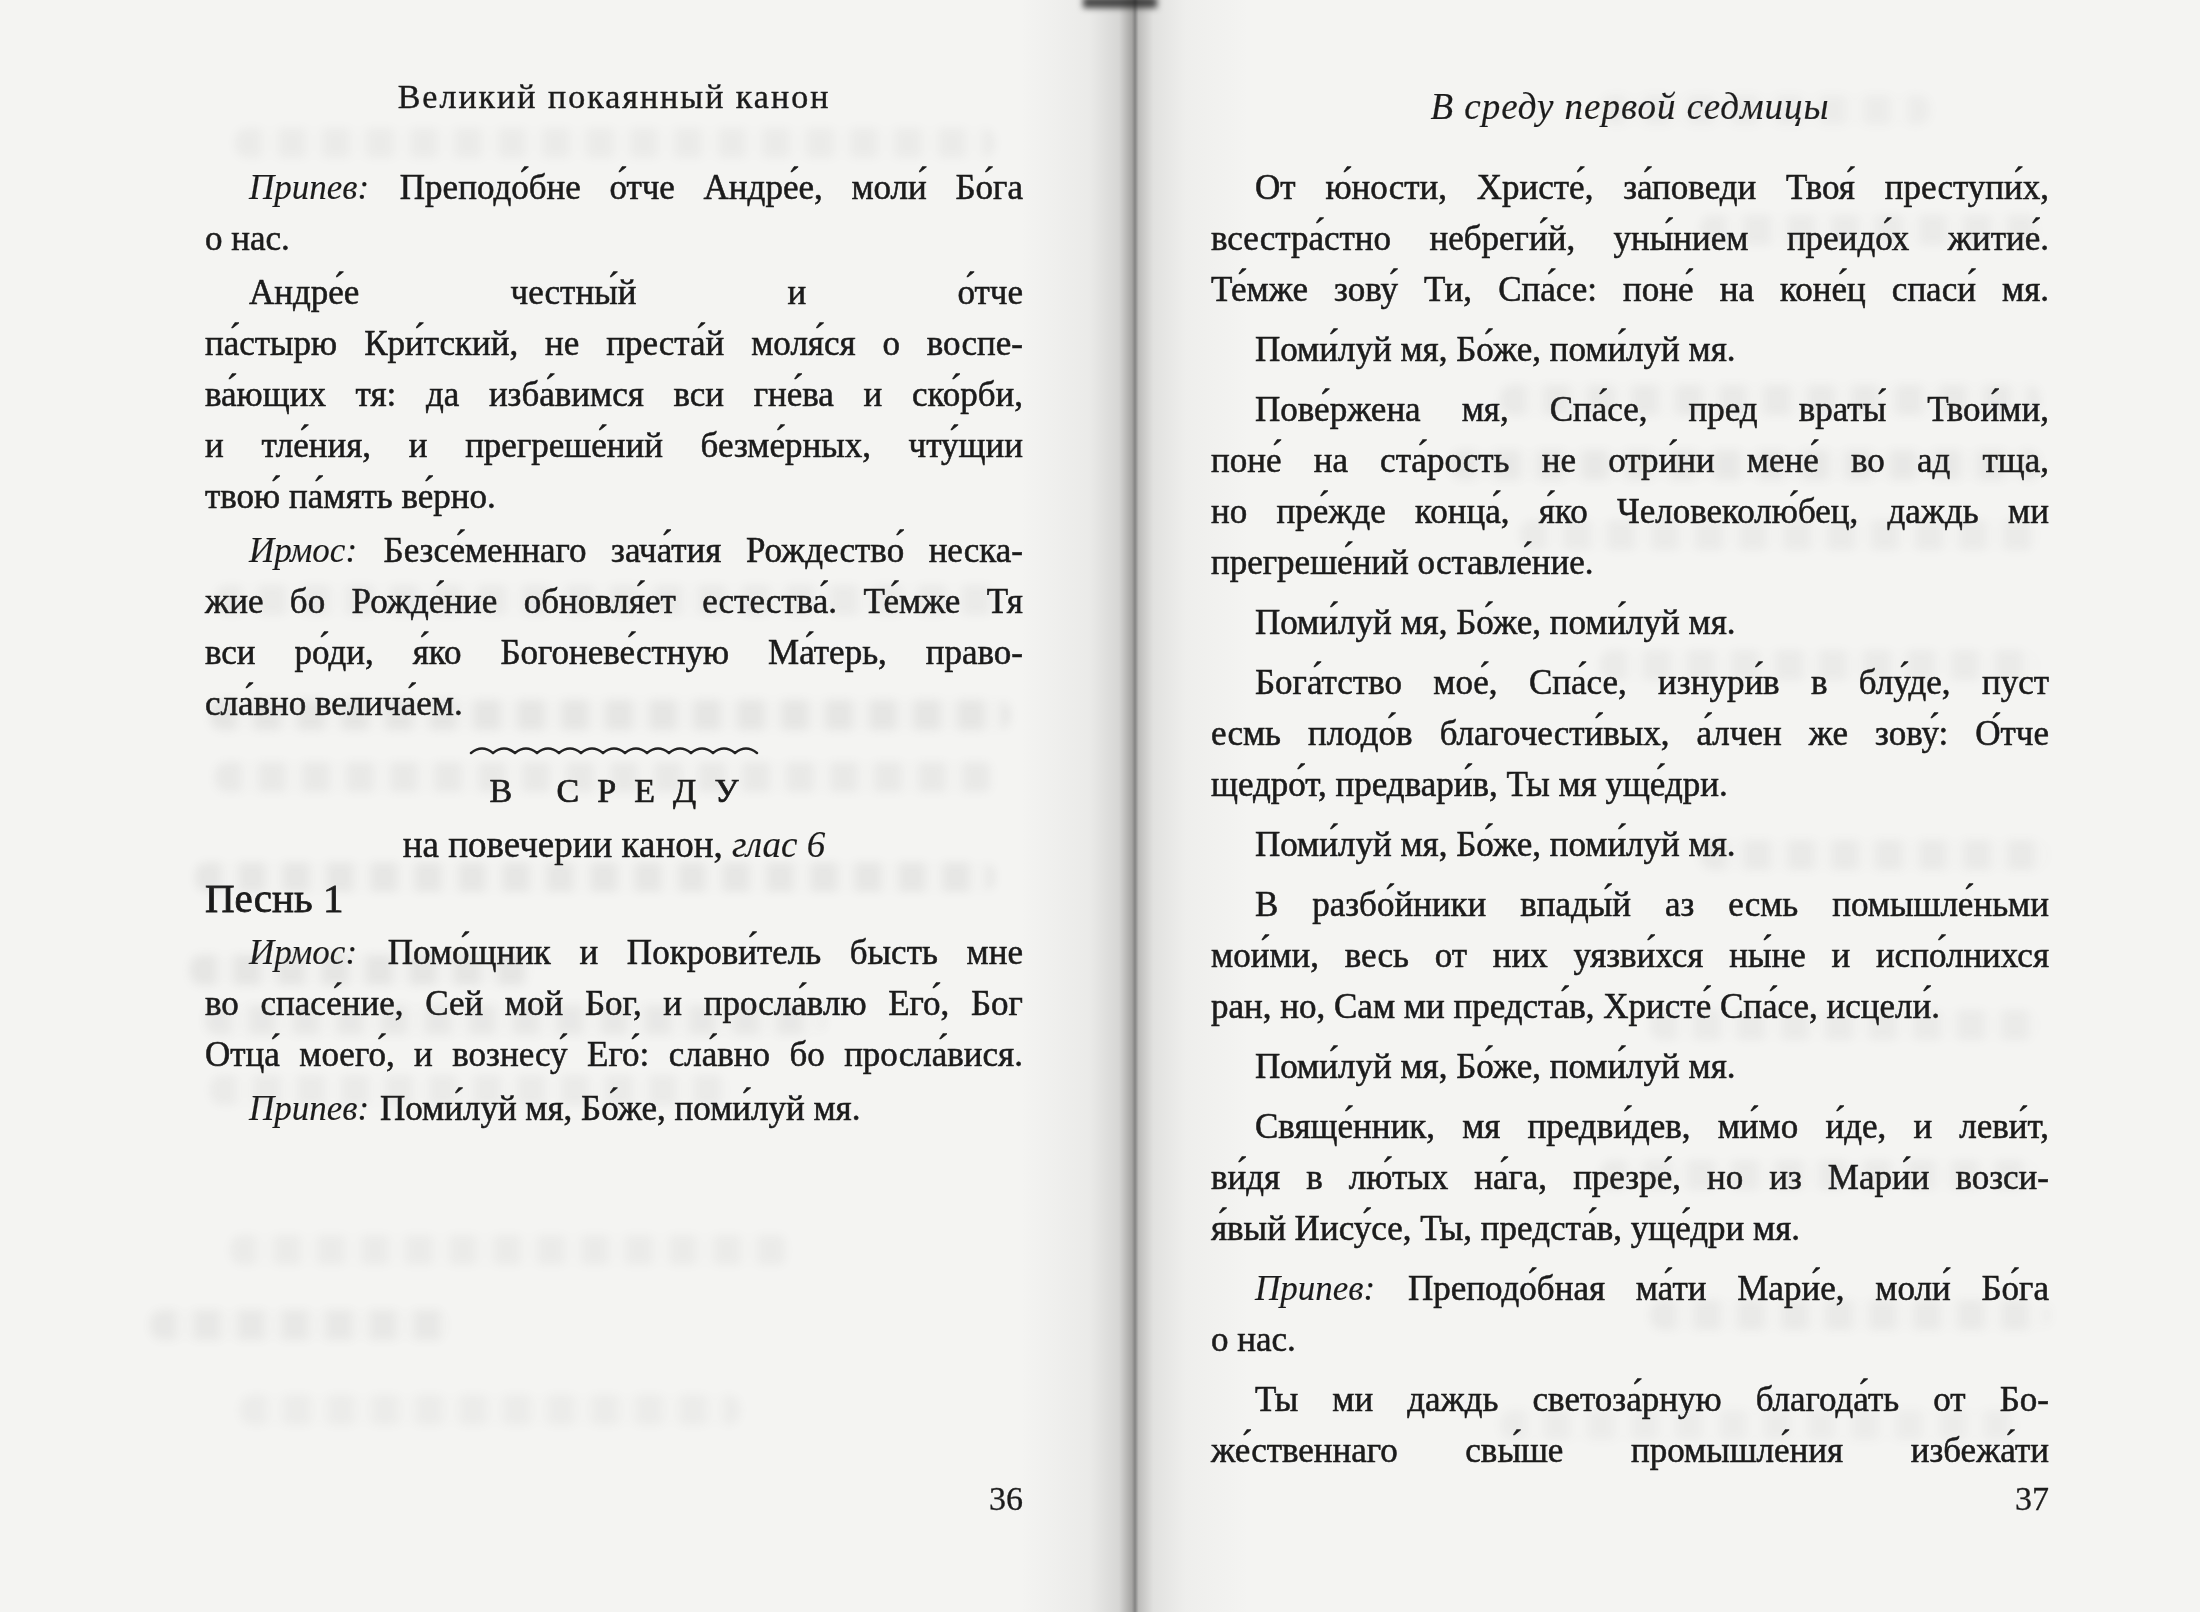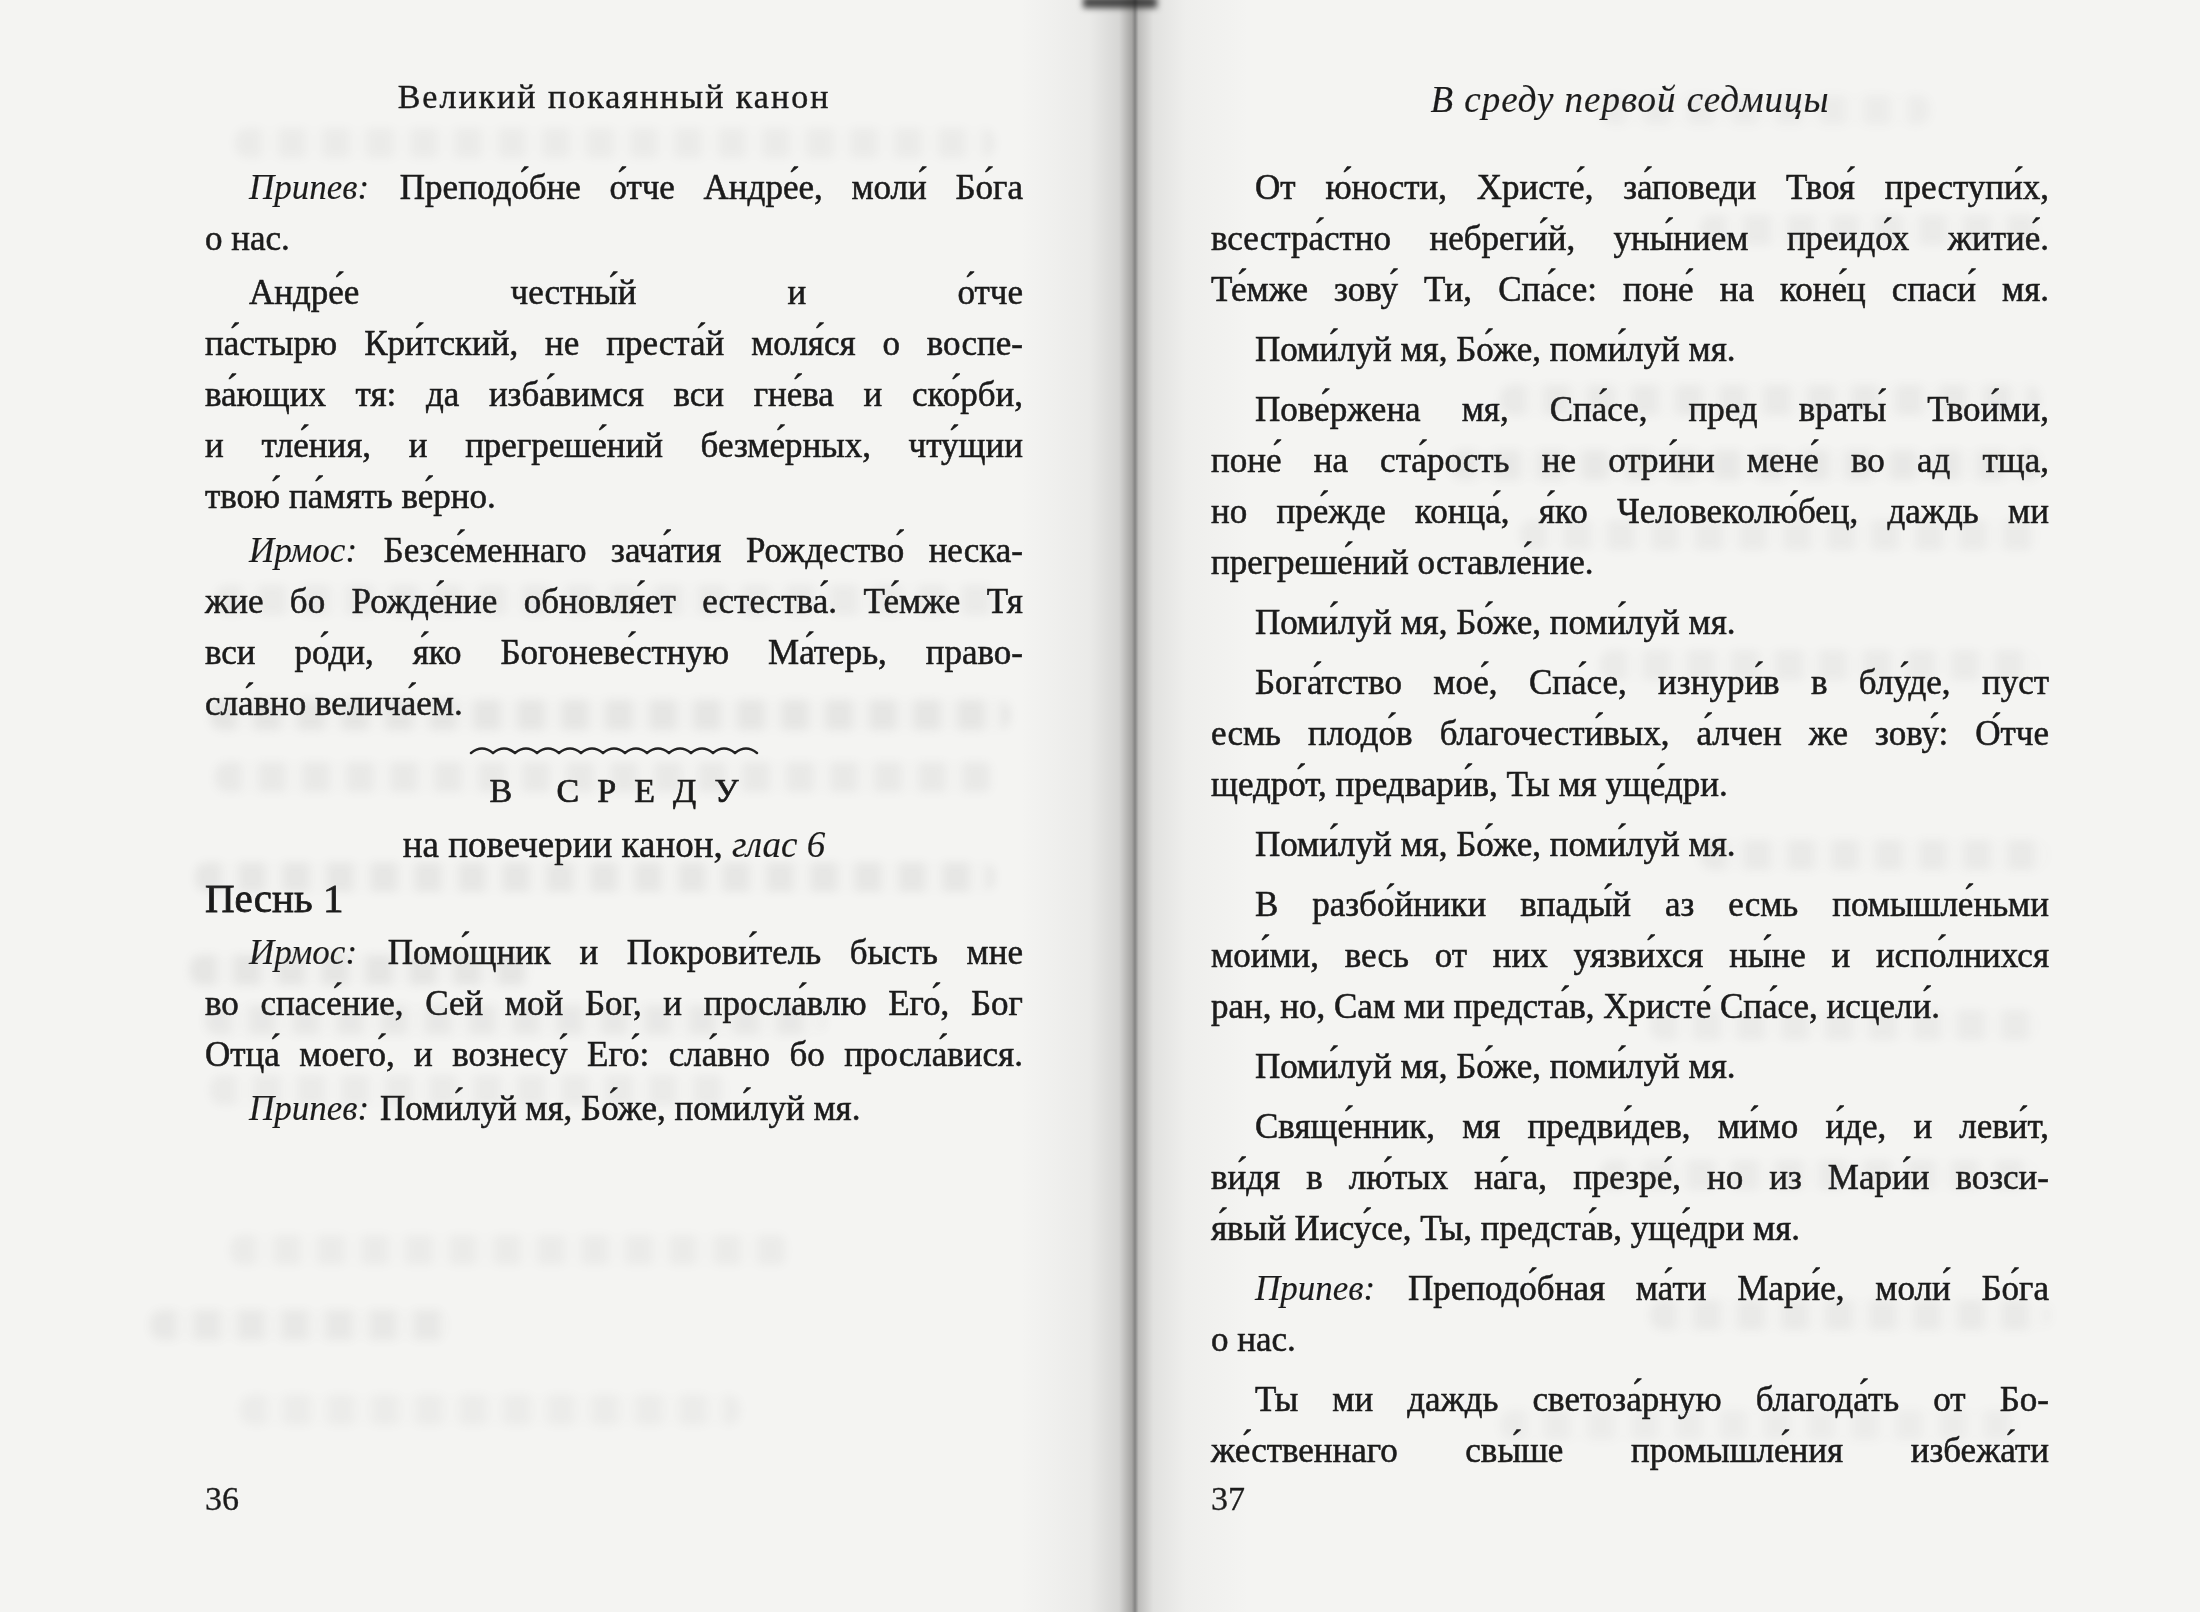--- a/index.html
+++ b/index.html
@@ -3,22 +3,22 @@
 <meta charset="utf-8">
 <style>
   html,body{margin:0;padding:0;background:#e8e8e6;}
   #sheet{position:relative;width:2200px;height:1612px;background:#f4f4f2;overflow:hidden;
          font-family:"Liberation Serif",serif;color:#1b1b1b;}
   .page{position:absolute;top:12px;height:100%;}
   .page-left{left:205px;width:818px;}
   .page-right{left:1211px;width:838px;}
   .running-head{position:absolute;top:66px;left:0;right:0;text-align:center;
         font-size:34px;letter-spacing:2px;-webkit-text-stroke:0.4px #222;}
-  .page-right .running-head{font-style:italic;letter-spacing:1px;font-size:37px;-webkit-text-stroke:0.2px #333;}
-  .folio{position:absolute;top:1468px;left:0;right:0;text-align:left;font-size:34px;-webkit-text-stroke:0.3px #222;}
+  .page-right .running-head{font-style:italic;letter-spacing:1px;font-size:37px;margin-top:7px;-webkit-text-stroke:0.2px #333;}
+  .folio{position:absolute;top:1468px;left:0;right:0;text-align:right;font-size:34px;-webkit-text-stroke:0.3px #222;}
   .page-body{position:absolute;top:150px;left:0;right:0;font-size:35px;-webkit-text-stroke:0.55px #1b1b1b;}
   .block{margin:0;}
   .page-left .block + .block{margin-top:3px;}
   .page-right .block + .block{margin-top:9px;}
   .line{height:51px;line-height:51px;white-space:nowrap;overflow:visible;}
   .line.j{display:flex;justify-content:space-between;align-items:baseline;white-space:normal;}
   .line.first{padding-left:44px;}
   .line .w{white-space:pre;}
   .lbl{font-style:italic;-webkit-text-stroke:0.15px #333;padding-right:2px;}
   .divider{margin:42px 0 10px 0;height:20px;text-align:center;}

